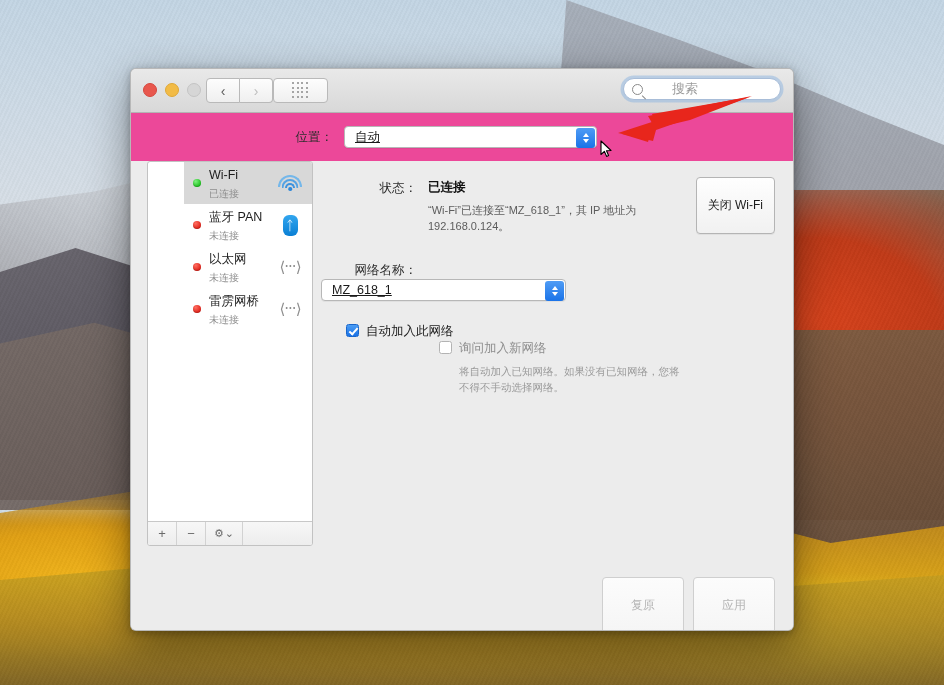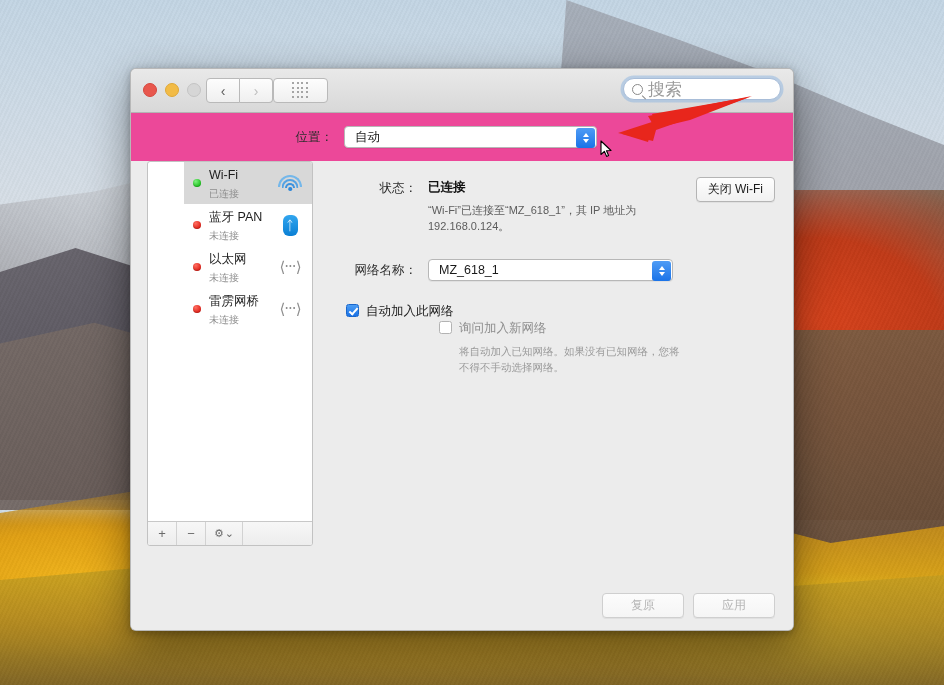--- a/index.html
+++ b/index.html
@@ -160,21 +160,21 @@
   }
   .mag {
     width: 9px; height: 9px; border: 1.4px solid #8a8a8a;
     border-radius: 50%; position: relative; margin-right: 5px; flex: none;
   }
   .mag::after {
     content: ""; position: absolute; right: -4px; bottom: -3px;
     width: 4.5px; height: 1.4px; background: #8a8a8a;
     transform: rotate(45deg); transform-origin: left center;
   }
-  .searchbox .ph { font-size: 17px; color: #9a9a9a; }
+  .searchbox .ph { font-size: 13px; color: #9a9a9a; margin-left: 24px; }
 
   
   #location-row {
     height: 48px;
     display: flex; align-items: center;
     background: #ec4899;
   }
   #loc-label {
     width: 213px; text-align: right; padding-right: 11px;
     font-size: 12.5px; color: #2e2e2e; box-sizing: border-box;
@@ -183,20 +183,21 @@
     position: relative;
     height: 22px;
     background: #fff;
     border: 1px solid #b7b7b7;
     border-radius: 4px;
     box-shadow: 0 1px 0 rgba(0,0,0,.05);
     display: flex; align-items: center;
     padding: 0 26px 0 10px;
     font-size: 12.5px; color: #1a1a1a;
     box-sizing: border-box;
+    text-decoration: underline;
   }
   #loc-popup { width: 253px; }
   .stepper {
     position: absolute; right: 1px; top: 1px;
     width: 19px; height: 20px;
     background: linear-gradient(to bottom, #4f9cf5, #1a73e8);
     border-radius: 3px;
     display: flex; flex-direction: column;
     align-items: center; justify-content: center; gap: 2px;
   }
@@ -307,27 +308,27 @@
   .status-val { font-size: 12.5px; color: #111; font-weight: 600; padding-top: 2px; }
   .status-desc {
     font-size: 11px; color: #5c5c5c; line-height: 1.45;
     margin-top: 7px; max-width: 228px;
   }
   .pushbtn {
     background: linear-gradient(to bottom, #fefefe, #f1f1f1);
     border: 1px solid #b4b4b4;
     border-radius: 4px;
     font-size: 12px; color: #1c1c1c;
-    padding: 3px 11px;
+    padding: 19px 11px;
     box-shadow: 0 1px 0 rgba(0,0,0,.05);
     white-space: nowrap;
   }
   #wifi-toggle-btn { position: absolute; right: 2px; top: 16px; }
 
-  #netname-row { margin-top: 24px; }
+  #netname-row { margin-top: 24px; flex-direction: column; }
   #netname-popup { width: 245px; }
 
   .cbrow { display: flex; align-items: flex-start; margin-left: 118px; }
   .cb {
     width: 13px; height: 13px; border-radius: 2.5px;
     flex: none; margin-right: 7px; margin-top: 1px;
     box-sizing: border-box;
   }
   .cb.on {
     background: linear-gradient(to bottom, #4b9df4, #1a72e6);

